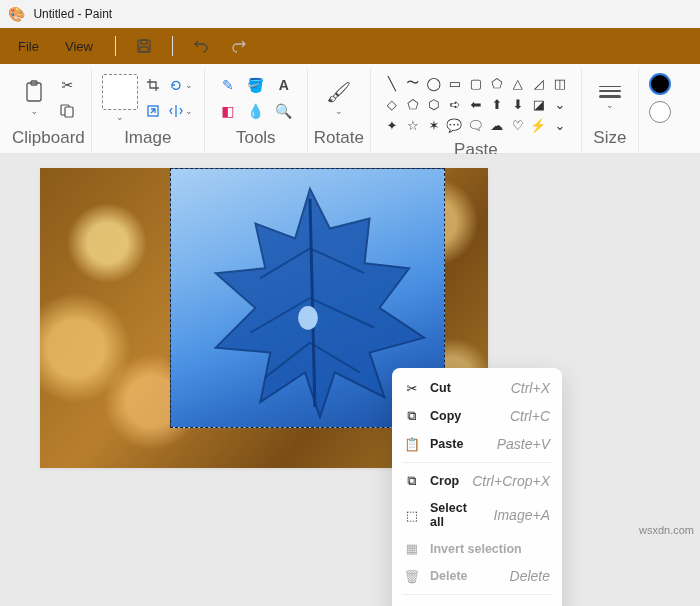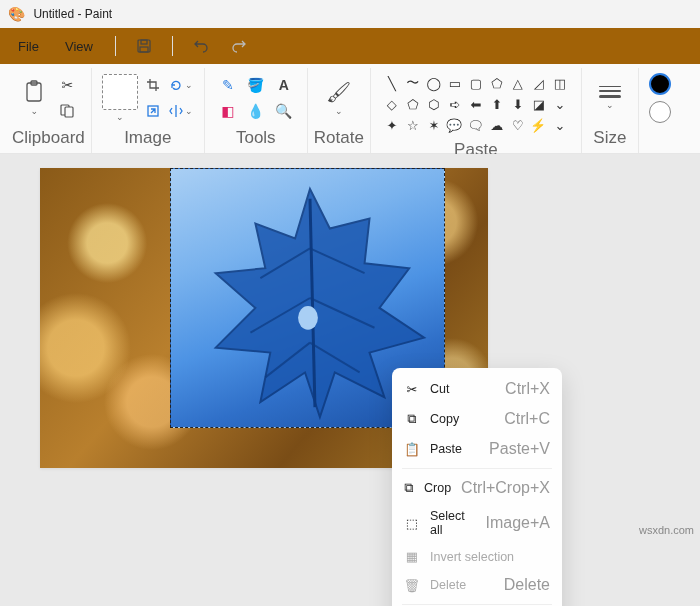--- a/index.html
+++ b/index.html
@@ -45,22 +45,22 @@
     linear-gradient(130deg, #8a5a18, #b87f2d 40%, #7a4d16 70%, #a87928);
   }
   .sel-rect { position: absolute; left: 130px; top: 0; width: 275px; height: 260px; border: 1px dashed #222; background: linear-gradient(160deg, #a9cff4, #7ab3ee 30%, #4d93e4 55%, #2f6fc8 75%, #1a4fa3); }
   .leaf { position: absolute; inset: 0; }
   .leaf svg { width: 100%; height: 100%; }
   
   .context-menu { position: absolute; left: 392px; top: 214px; width: 170px; background: #fefefe; border-radius: 8px; box-shadow: 0 8px 24px rgba(0,0,0,0.15); padding: 6px 4px; z-index: 50; }
   .ctx-item { display: flex; align-items: center; padding: 6px 8px; border-radius: 4px; font-size: 12.5px; color: #222; gap: 10px; }
   .ctx-item.disabled { color: #aaa; }
   .ctx-item .ctx-icon { width: 16px; display: flex; justify-content: center; font-size: 13px; }
-  .ctx-item .ctx-label { flex: 1; }
-  .ctx-item .ctx-shortcut { font-size: 16px; color: #999; }
+  .ctx-item .ctx-label { flex: 1; font-weight: bold; }
+  .ctx-item .ctx-shortcut { font-size: 14px; color: #999; font-style: italic; }
   .ctx-item .ctx-arrow { font-size: 10px; color: #666; }
   .ctx-sep { height: 1px; background: #eee; margin: 4px 6px; }
   
   .watermark { position: absolute; right: 6px; bottom: 70px; font-size: 11px; color: #888; }
 </style>
 </head>
 <body>
 
 <div class="titlebar">
   <span class="icon">🎨</span>

